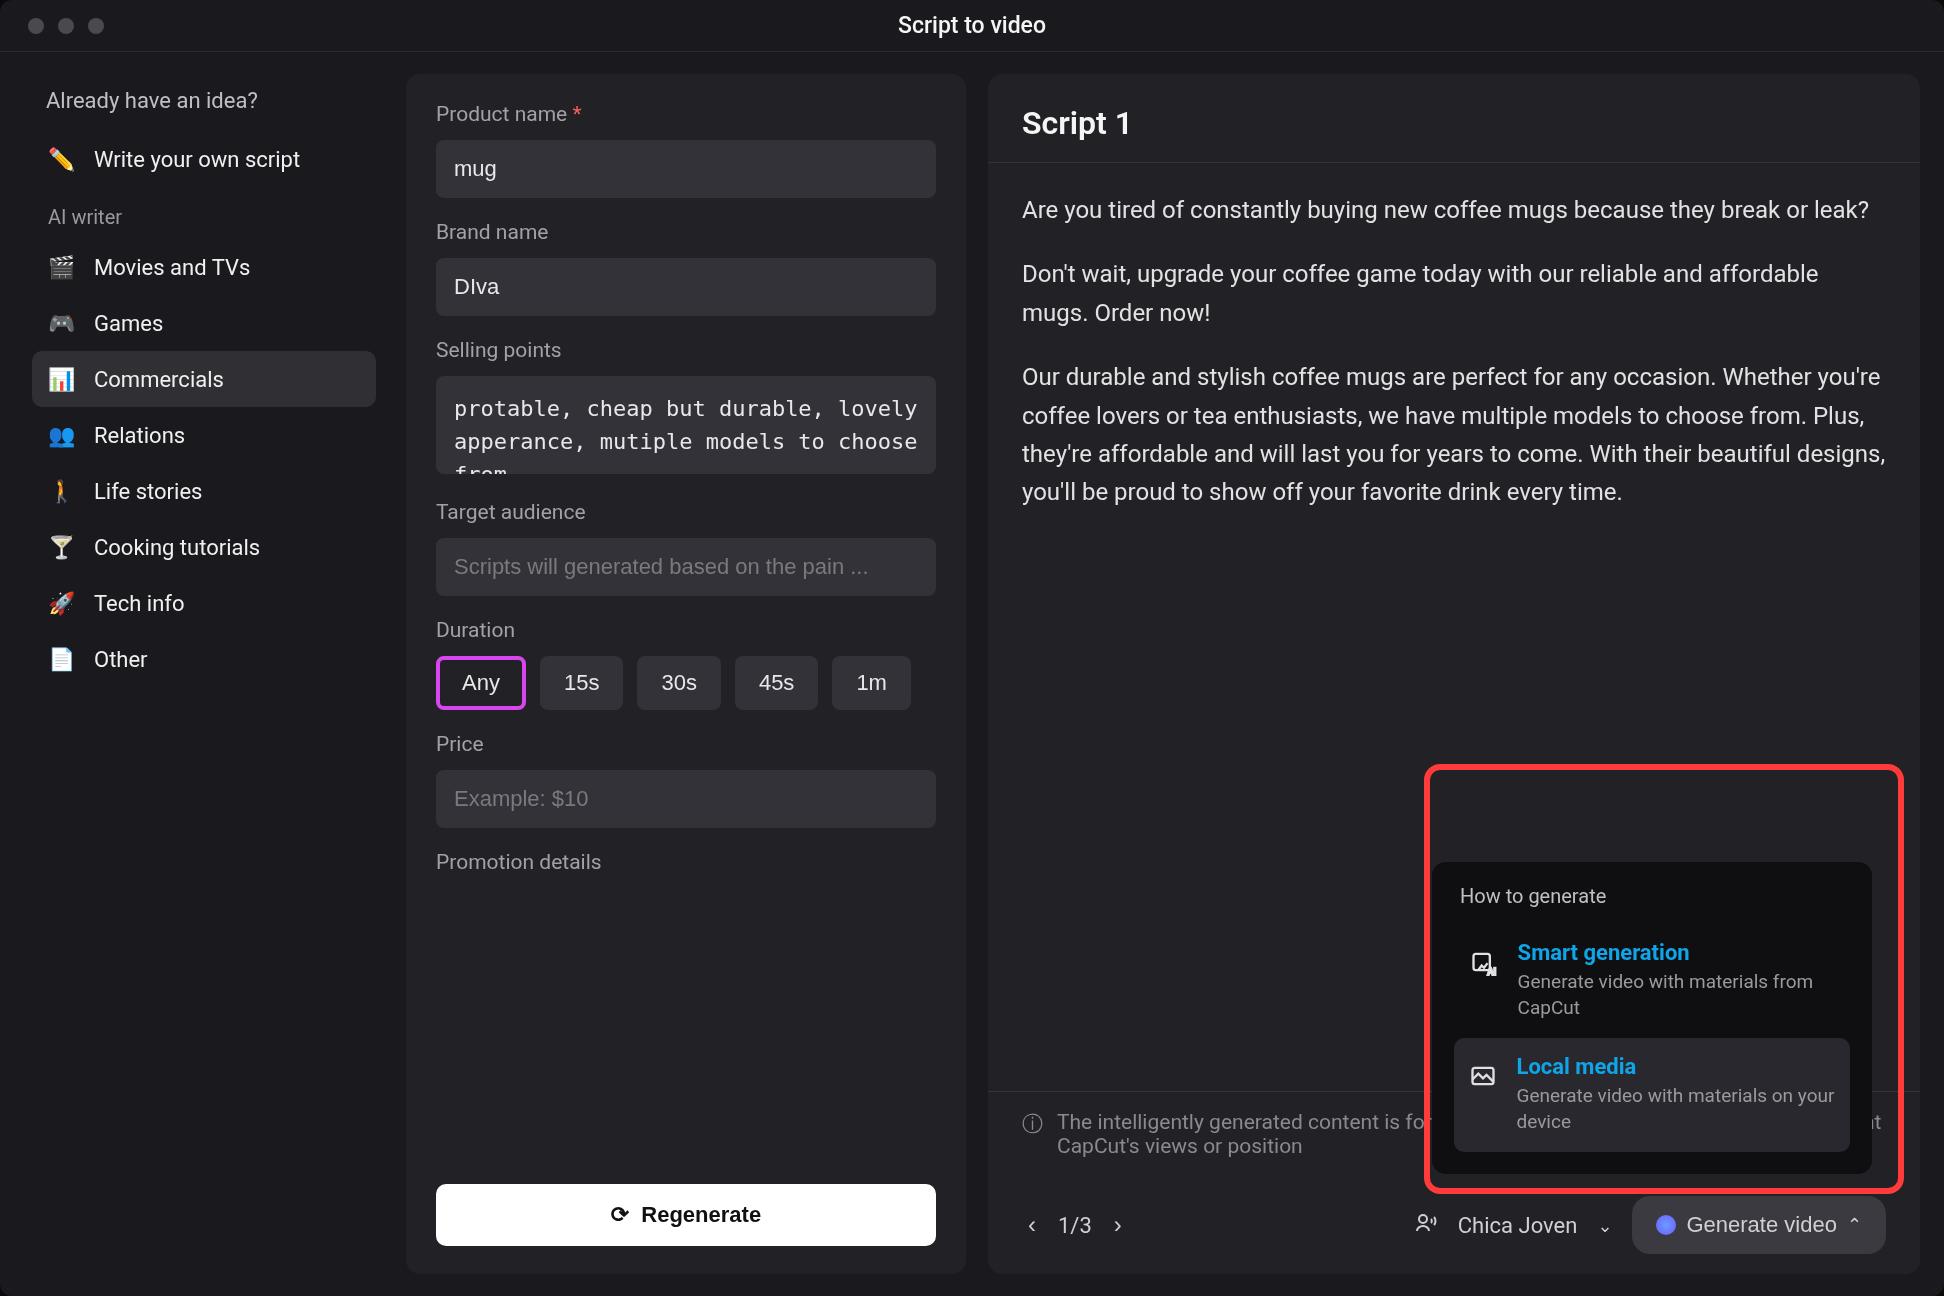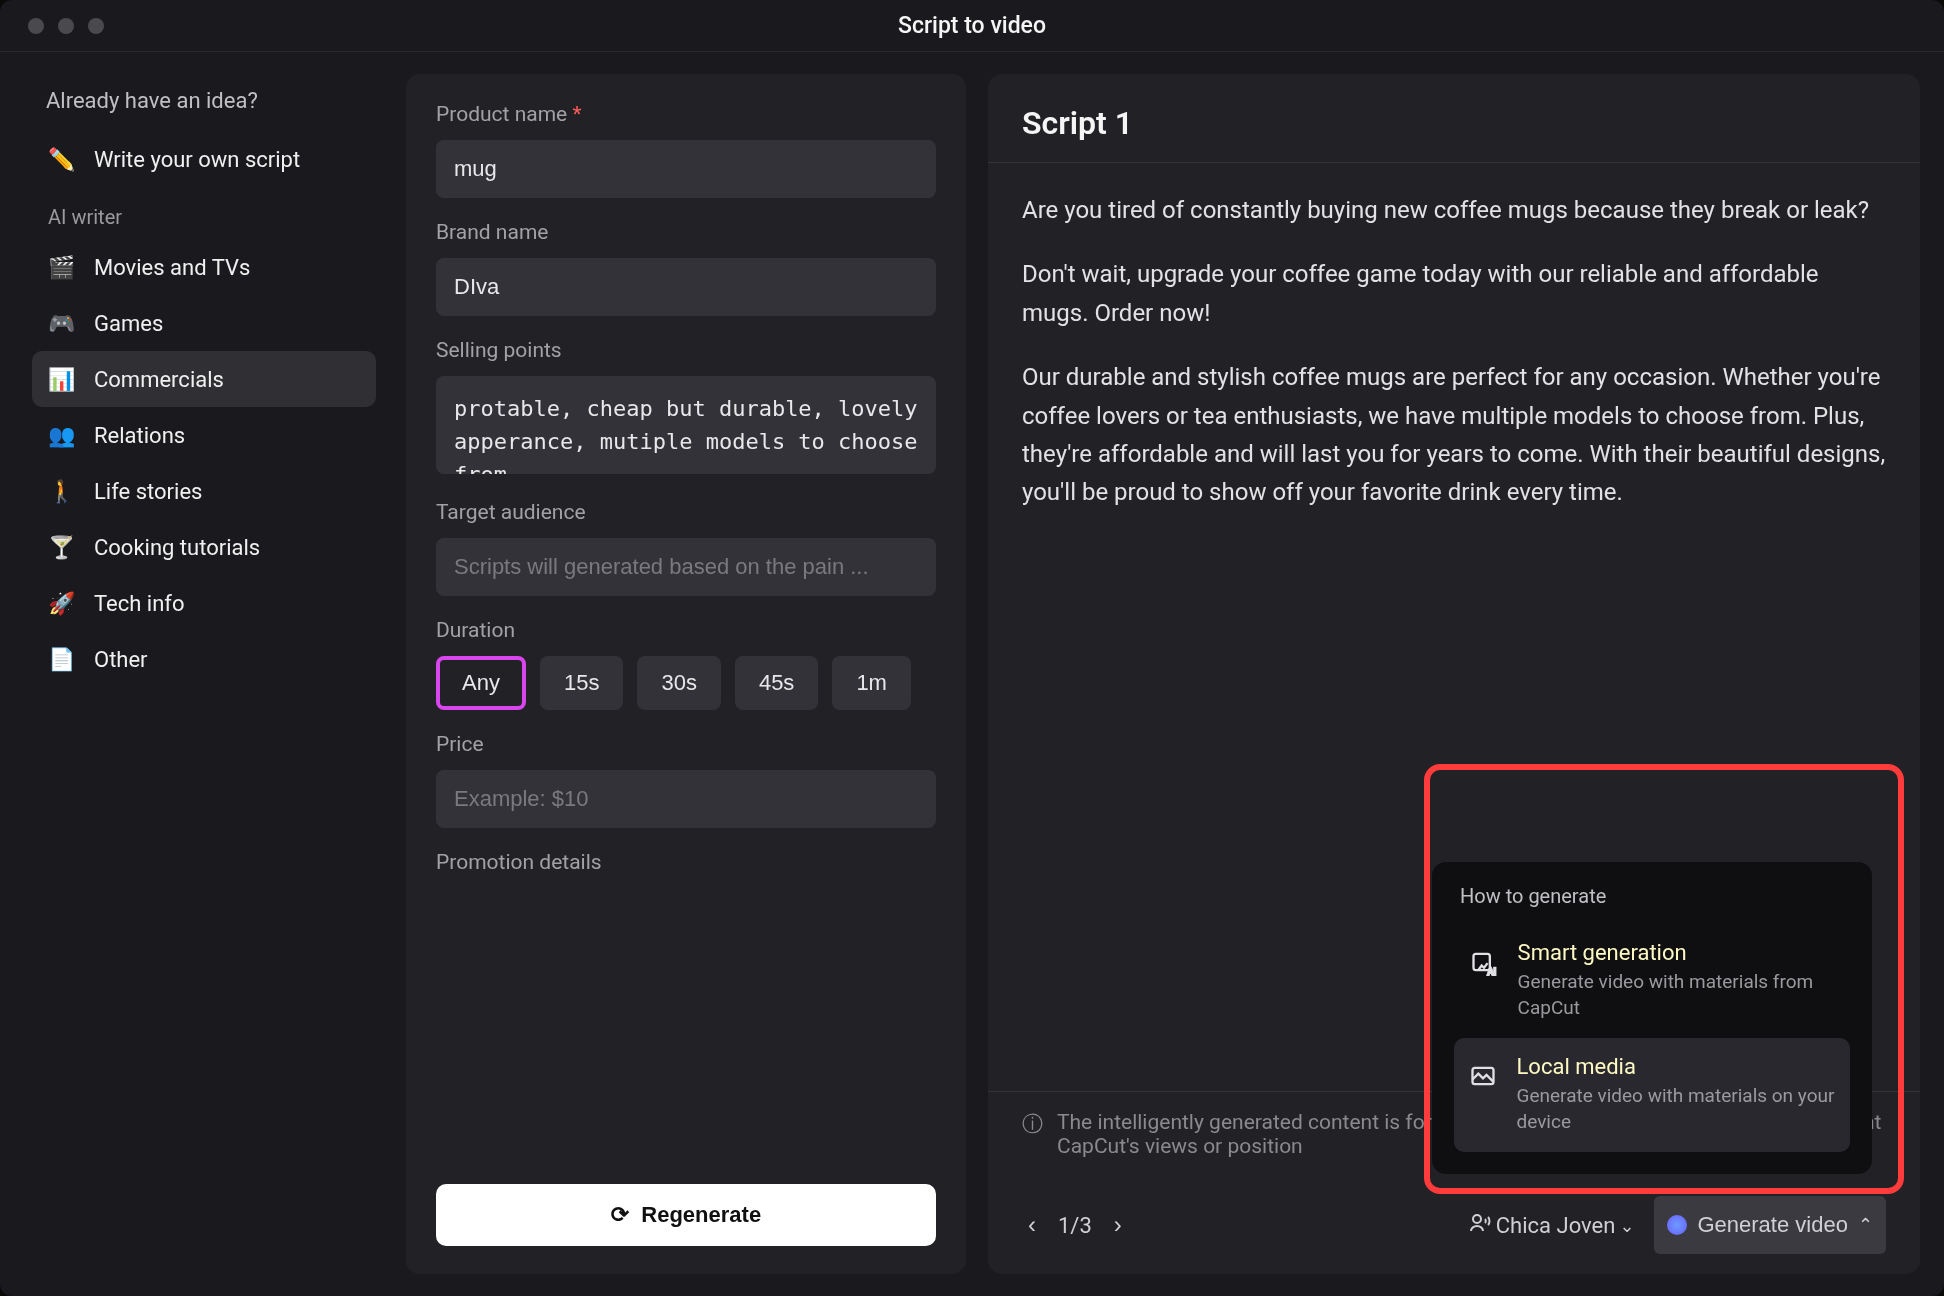--- a/index.html
+++ b/index.html
@@ -30,29 +30,29 @@
 .regen-btn { background:#fff; color:#111; border:none; border-radius:10px; padding:18px; font-size:22px; font-weight:600; cursor:pointer; display:flex; align-items:center; justify-content:center; gap:12px; margin-top:20px; }
 .script-panel { flex:1; background:#222226; border-radius:14px; display:flex; flex-direction:column; position:relative; overflow:hidden; }
 .script-head { padding:30px 34px 20px; font-size:32px; font-weight:600; color:#f5f5f5; border-bottom:1px solid #34343a; }
 .script-body { flex:1; padding:28px 34px; font-size:24px; line-height:1.6; color:#e2e2e4; overflow-y:auto; }
 .script-body p { margin-bottom:26px; }
 .disclaimer { padding:18px 34px; font-size:21px; color:#8a8a8e; display:flex; gap:14px; border-top:1px solid #34343a; }
 .footer { display:flex; align-items:center; padding:20px 34px; gap:20px; }
 .pager { display:flex; align-items:center; gap:16px; color:#d0d0d4; font-size:22px; }
 .pg-btn { background:none; border:none; color:#d0d0d4; cursor:pointer; font-size:24px; padding:6px; }
 .spacer { flex:1; }
-.voice { display:flex; align-items:center; gap:4px; font-size:22px; color:#d0d0d4;justify-content:flex-end; }
-.gen-btn { background:#3a3a40; color:#d0d0d4; border:none; border-radius:6px; padding:16px 13px; font-size:22px; font-weight:500; cursor:pointer; display:flex; align-items:center; gap:10px; }
+.voice { display:flex; align-items:center; gap:20px; font-size:22px; color:#d0d0d4;justify-content:flex-end; }
+.gen-btn { background:#3a3a40; color:#d0d0d4; border:none; border-radius:18px; padding:16px 24px; font-size:22px; font-weight:500; cursor:pointer; display:flex; align-items:center; gap:10px; }
 .circle-i { width:20px; height:20px; border-radius:50%; background:radial-gradient(circle,#6b9cff,#6b5cff); display:inline-block; }
 .popover { position:absolute; bottom:100px; right:48px; width:440px; background:#0f0f12; border-radius:14px; padding:22px; z-index:5; }
 .pop-title { font-size:20px; color:#c0c0c4; margin-bottom:16px; padding-left:6px; }
 .pop-item { display:flex; gap:18px; padding:16px 14px; border-radius:10px; cursor:pointer; }
 .pop-item.hover { background:#28282e; }
 .pop-ico { width:36px; height:36px; display:flex; align-items:center; justify-content:center; color:#15803d; margin-top:4px; }
-.pop-txt-title { font-size:22px; color:#fef9c3; font-weight:400; margin-bottom:4px; }
+.pop-txt-title { font-size:22px; color:#0ea5e9; font-weight:700; margin-bottom:4px; }
 .pop-txt-sub { font-size:19px; color:#9a9a9e; line-height:1.4; }
 .highlight-box { position:absolute; bottom:80px; right:16px; width:480px; height:430px; border:6px solid #ff3b3b; border-radius:16px; pointer-events:none; z-index:3; }
 .chev { font-size:18px; }
 </style>
 </head>
 <body>
 
 <div class="window">
   <div class="titlebar">
     <div class="traffic">

